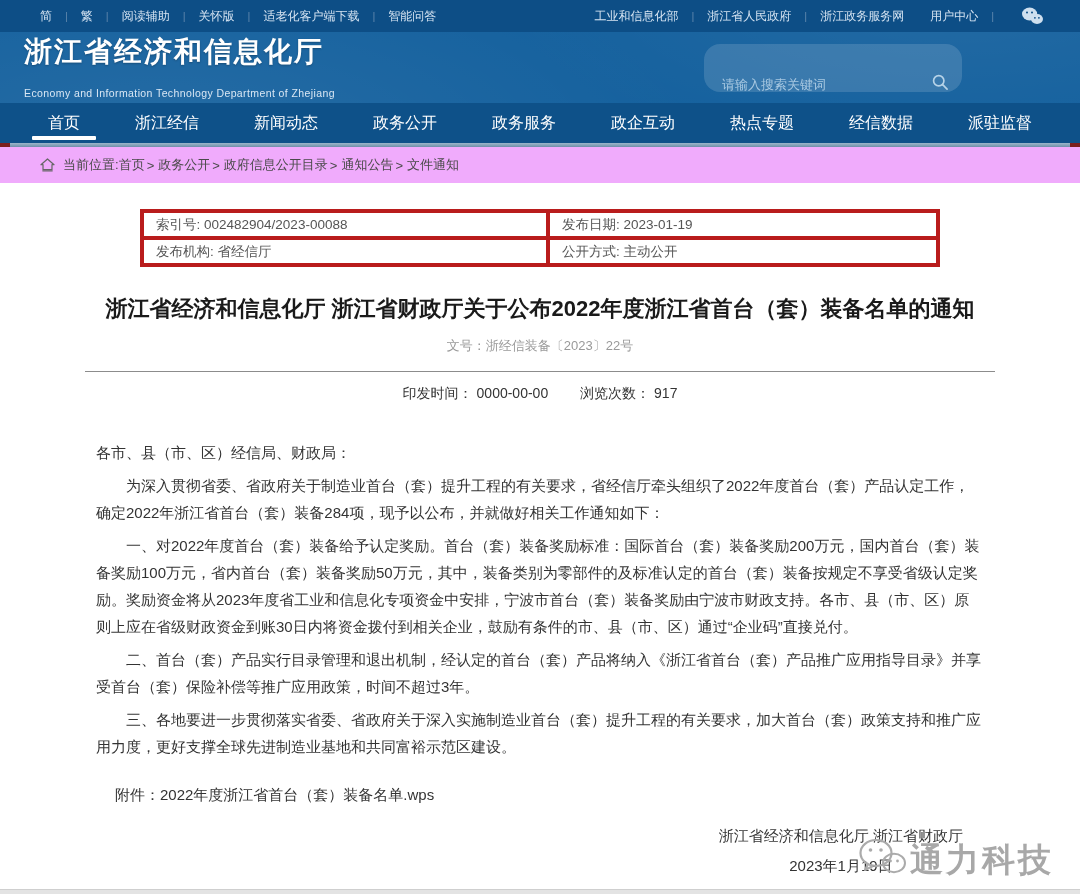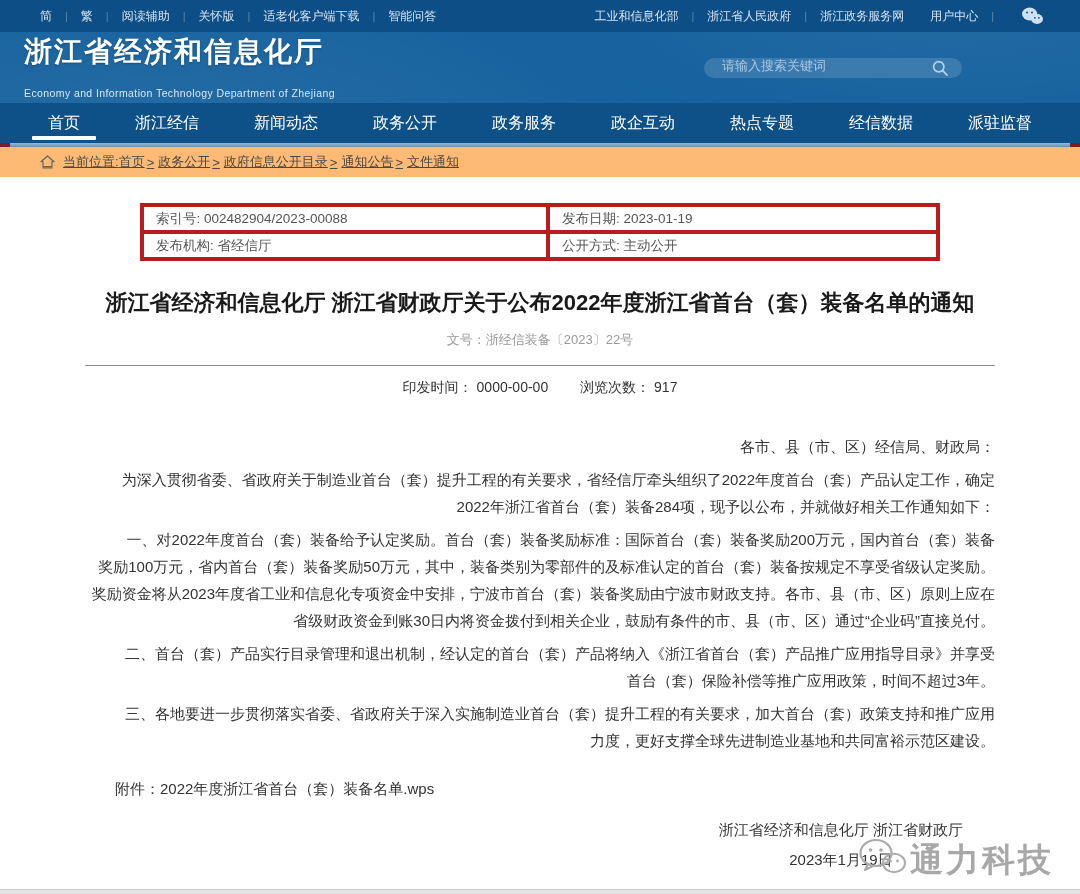--- a/index.html
+++ b/index.html
@@ -16,54 +16,54 @@
   .wechat-small { display:inline-flex; margin-left:14px; cursor:pointer; }
 
   
   .masthead { height:71px; background:
       radial-gradient(ellipse 900px 320px at 15% 150%, rgba(255,255,255,0.07), transparent 60%),
       radial-gradient(ellipse 760px 260px at 88% -50%, rgba(255,255,255,0.06), transparent 60%),
       #15619e;
       display:flex; align-items:center; justify-content:space-between; padding:0 118px 0 24px; }
   .site-name { color:#ffffff; font-size:28px; font-weight:bold; letter-spacing:2px; line-height:30px; text-shadow:0 1px 2px rgba(0,0,0,0.25); }
   .site-name-en { color:#d9e7f4; font-size:10.5px; letter-spacing:0.4px; margin-top:20px; }
-  .searchbox { width:258px; height:20px; background:rgba(255,255,255,0.14); border-radius:16px; display:flex; align-items:flex-start; padding:0 12px 0 18px; }
+  .searchbox { width:258px; height:48px; background:rgba(255,255,255,0.14); border-radius:16px; display:flex; align-items:flex-end; padding:0 12px 0 18px; }
   .search-input { flex:1; background:transparent; border:none; outline:none; color:#ffffff; font-size:13px; }
   .search-input::placeholder { color:#a9c9e2; }
   .search-icon { display:inline-flex; cursor:pointer; }
 
   
   .mainnav { height:40px; background:#0e5189; display:flex; align-items:stretch; justify-content:space-between; padding:0 44px; }
   .nav-item { position:relative; display:flex; align-items:center; color:#ffffff; font-size:16px; text-decoration:none; cursor:pointer; padding:0 4px; }
   .nav-item.active::after { content:""; position:absolute; left:50%; transform:translateX(-50%); bottom:3px; width:64px; height:4px; background:#ffffff; border-radius:1px; }
 
   
   .nav-divider { height:4px; background:linear-gradient(#9cb6ca,#6e8fa9); position:relative; }
   .nav-divider::before, .nav-divider::after { content:""; position:absolute; top:0; width:10px; height:4px; background:#7a1f1f; }
   .nav-divider::before { left:0; } .nav-divider::after { right:0; }
-  .breadcrumb-bar { height:30px; background:#fdba74; display:flex; align-items:center; padding:0 40px; color:#4a4a4a; font-size:13px;text-decoration:underline; }
+  .breadcrumb-bar { height:36px; background:#f0abfc; display:flex; align-items:center; padding:0 40px; color:#4a4a4a; font-size:13px; }
   .breadcrumb-bar .home-icon { display:inline-flex; margin-right:8px; }
   .breadcrumb-bar a { color:#4a4a4a; text-decoration:none; cursor:pointer; }
   .breadcrumb-bar .bsep { margin:0 4px 0 2px; }
 
   
   .content { padding:0 85px; position:relative; }
   .doc-info { width:800px; margin:26px auto 0; border-collapse:collapse; }
   .doc-info td { border:4px solid #b91c1c; height:27px; padding:2px 12px; font-size:13.5px; color:#555555; }
   .doc-info td.c1 { width:51%; }
 
   .art-title { margin:24px auto 0; text-align:center; font-size:22px; font-weight:bold; color:#1a1a1a; line-height:36px; }
   .doc-number { text-align:center; color:#999999; font-size:13px; margin-top:10px; }
   .title-hr { border:none; border-top:1px solid #8c8c8c; margin:16px 0 0; }
   .meta-line { text-align:center; font-size:14px; color:#333333; padding:13px 0 12px; }
   .meta-line .m-group { margin:0 14px;text-align:center; }
   .meta-line .m-val { margin-left:4px; }
 
   .body-text { margin-top:24px; font-size:15px; color:#333333; line-height:27px; }
-  .body-text p { margin:0 0 6px;text-align:right; }
+  .body-text p { margin:0 11px 6px; }
   .body-text p.indent { text-indent:2em; }
 
   .attachment-line { margin-top:26px; font-size:15px; color:#333333; text-indent:2em; }
   .attachment-line a { color:#333333; text-decoration:none; cursor:pointer; }
 
   .signature-wrap { margin-top:16px; text-align:right; padding-right:32px; }
   .signature { display:inline-block; text-align:center; font-size:15px; color:#333333; line-height:30px; }
 
   .watermark { position:absolute; right:26px; bottom:10px; display:flex; align-items:center; color:#a8a8a8; pointer-events:none; }
   .wm-text { font-size:33px; font-weight:bold; letter-spacing:3px; color:#a8a8a8; text-shadow:0 0 1px #ffffff; margin-left:2px; }

